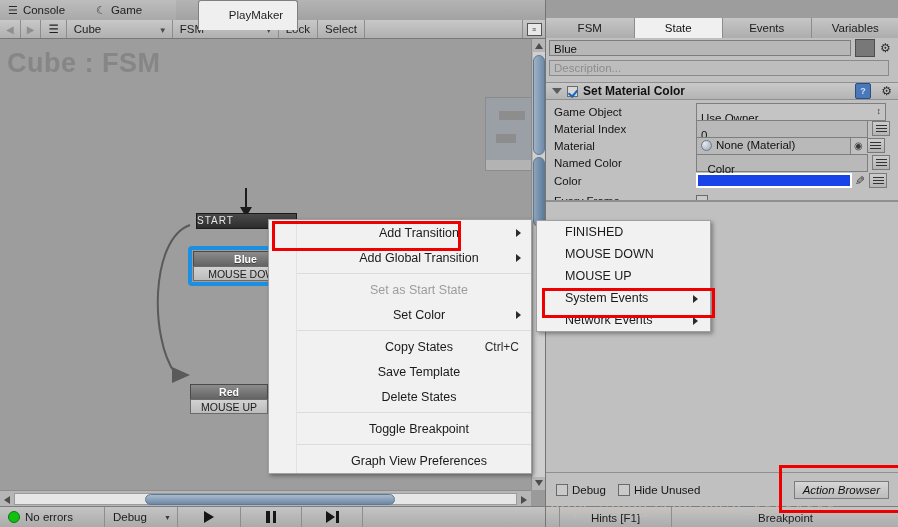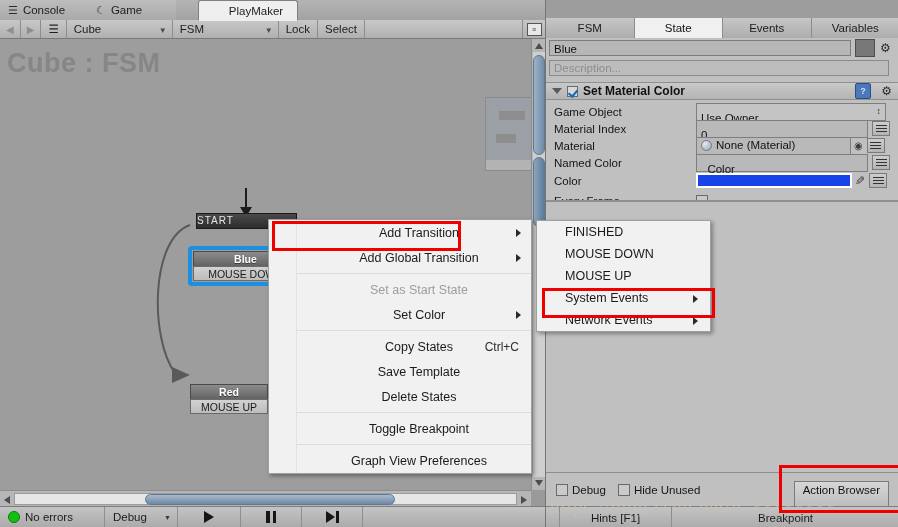--- a/index.html
+++ b/index.html
@@ -12,21 +12,21 @@
   }
   #app{position:relative;width:898px;height:527px;}
 
   
   .tabstrip{position:absolute;left:0;top:0;width:545px;height:20px;
     background:linear-gradient(#b4b4b4,#a2a2a2);border-bottom:1px solid #6f6f6f;}
   .vtab{position:absolute;top:0;height:20px;display:flex;align-items:center;
     padding:0 8px;font-size:11.5px;color:#1d1d1d;box-sizing:border-box;}
   .vtab.inactive{background:linear-gradient(#bdbdbd,#a9a9a9);}
   .vtab.active{background:#efefef;border:1px solid #808080;border-bottom:1px solid #efefef;
-    border-top-left-radius:3px;border-top-right-radius:3px;height:21px;z-index:4;padding-left:24px;}
+    border-top-left-radius:3px;border-top-right-radius:3px;height:30px;z-index:4;padding-left:24px;}
   .tabicon{display:inline-block;margin-right:5px;line-height:1;font-size:11px;color:#2a2a2a;}
 
   
   .gtoolbar{position:absolute;left:0;top:20px;width:545px;height:19px;
     background:linear-gradient(#c3c3c3,#aeaeae);border-bottom:1px solid #787878;
     display:flex;align-items:stretch;box-sizing:border-box;}
   .tbtn{display:flex;align-items:center;justify-content:center;
     padding:0 7px;border-right:1px solid #8d8d8d;font-size:11.5px;color:#1e1e1e;
     background:linear-gradient(#c8c8c8,#b0b0b0);}
   .tbtn.arrow{color:#8f8f8f;font-size:10px;padding:0 6px;}
@@ -177,23 +177,23 @@
   .objsel{font-size:10px;color:#3a3a3a;margin-left:3px;}
   .colorbar{height:15px;background:#1743e8;border:2px solid #ffffff;box-sizing:border-box;}
   .pipette{margin-left:3px;font-size:12px;color:#333;transform:scaleX(-1);}
   .chkplain{width:12px;height:12px;border:1px solid #6a6a6a;background:#cacaca;box-sizing:border-box;}
 
   .panelsplit{position:absolute;left:0;top:200px;width:353px;height:2px;background:#8f8f8f;}
   .bodybg{position:absolute;left:0;top:202px;width:353px;height:270px;background:#c0c0c0;}
   .bottomopts{position:absolute;left:0;top:472px;width:353px;height:34px;
     background:#c0c0c0;border-top:1px solid #8f8f8f;display:flex;align-items:center;}
   .optlabel{font-size:11.5px;color:#151515;margin-left:4px;}
-  .actbrowser{position:absolute;right:10px;top:8px;height:28px;padding:0 8px;
+  .actbrowser{position:absolute;right:10px;top:8px;height:18px;padding:0 8px;
     background:linear-gradient(#d6d6d6,#bcbcbc);border:1px solid #7b7b7b;
-    font-size:11.5px;color:#111;line-height:16px;box-sizing:border-box;}
+    font-size:11.5px;color:#111;line-height:16px;box-sizing:border-box;font-style:italic;}
   .hintsbar{position:absolute;left:0;top:506px;width:353px;height:21px;
     background:linear-gradient(#c4c4c4,#ababab);border-top:1px solid #7d7d7d;display:flex;}
   .hcell{display:flex;align-items:center;justify-content:center;
     font-size:11.5px;color:#1c1c1c;border-right:1px solid #8e8e8e;box-sizing:border-box;}
   .watermark{position:absolute;left:550px;top:496px;width:348px;height:22px;
     font-family:"Liberation Serif",serif;font-size:19px;color:#c8bfb6;
     letter-spacing:1px;opacity:.75;white-space:nowrap;overflow:hidden;z-index:60;pointer-events:none;}
 </style>
 </head>
 <body>

